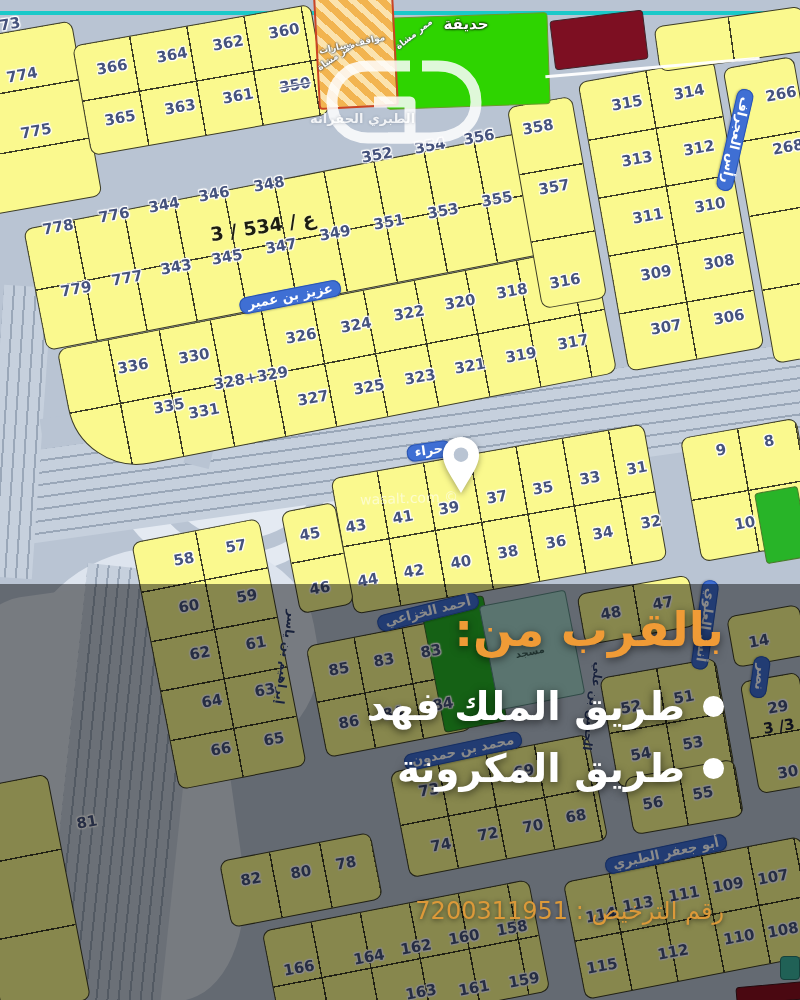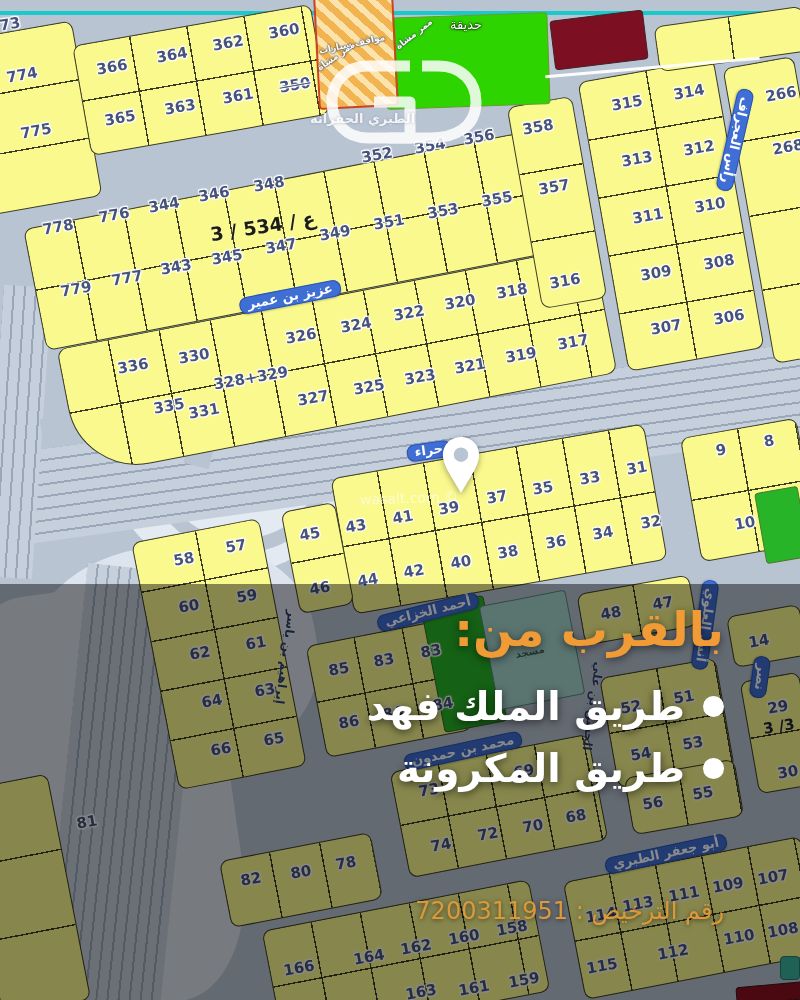--- a/index.html
+++ b/index.html
@@ -4,21 +4,21 @@
 <style>
   html,body{margin:0;padding:0;background:#222;}
   #map-canvas{position:relative;width:800px;height:1000px;background:#B9C4D3;overflow:hidden;
     font-family:"DejaVu Sans",sans-serif;}
   .abs{position:absolute;}
   .blk{position:absolute;border:1.6px solid #3C3C26;border-radius:9px;box-sizing:border-box;}
   .lbl{position:absolute;white-space:nowrap;line-height:1.15;}
   .badge{background:#3F6FD4;color:#fff;font-size:13px;font-weight:700;padding:1px 8px;
     border-radius:8px;box-shadow:inset 0 0 0 1px #2B55B0, 0 1px 2px rgba(0,0,0,.25);}
   .navy{color:#2E3F70;font-size:12px;font-weight:700;text-shadow:0 0 2px rgba(255,255,255,.7);}
-  .white-sm{color:#fff;font-size:13px;font-weight:400;text-shadow:0 0 2px #000,0 0 3px #000;text-align:center;}
+  .white-sm{color:#fff;font-size:15px;font-weight:700;text-shadow:0 0 2px #000,0 0 3px #000;text-align:center;}
   .white-xs{color:#fff;font-size:9px;font-weight:700;text-shadow:0 0 2px #334455,0 0 2px #334455;}
   .dark-lg{color:#1d1d10;font-size:19px;font-weight:800;text-shadow:0 0 2px rgba(255,255,255,.8);}
   .dark-md{color:#20243a;font-size:15px;font-weight:800;}
   .dark-xs{color:#2f4f4a;font-size:10px;font-weight:700;opacity:.85;}
   .plotnum{position:absolute;color:#46537D;font-size:15px;font-weight:700;white-space:nowrap;
     text-shadow:1px 1px 1px #fff,-1px -1px 1px #fff,1px -1px 1px #fff,-1px 1px 1px #fff,0 0 3px #fff;}
   .strike{text-decoration:line-through;}
   #cyan-line{position:absolute;left:0;top:11px;width:800px;height:3.5px;background:#1AC9C9;}
   #white-line{position:absolute;left:545px;top:66px;width:215px;height:0;
     border-top:3px solid #fff;transform:rotate(-5deg);opacity:.95;}

